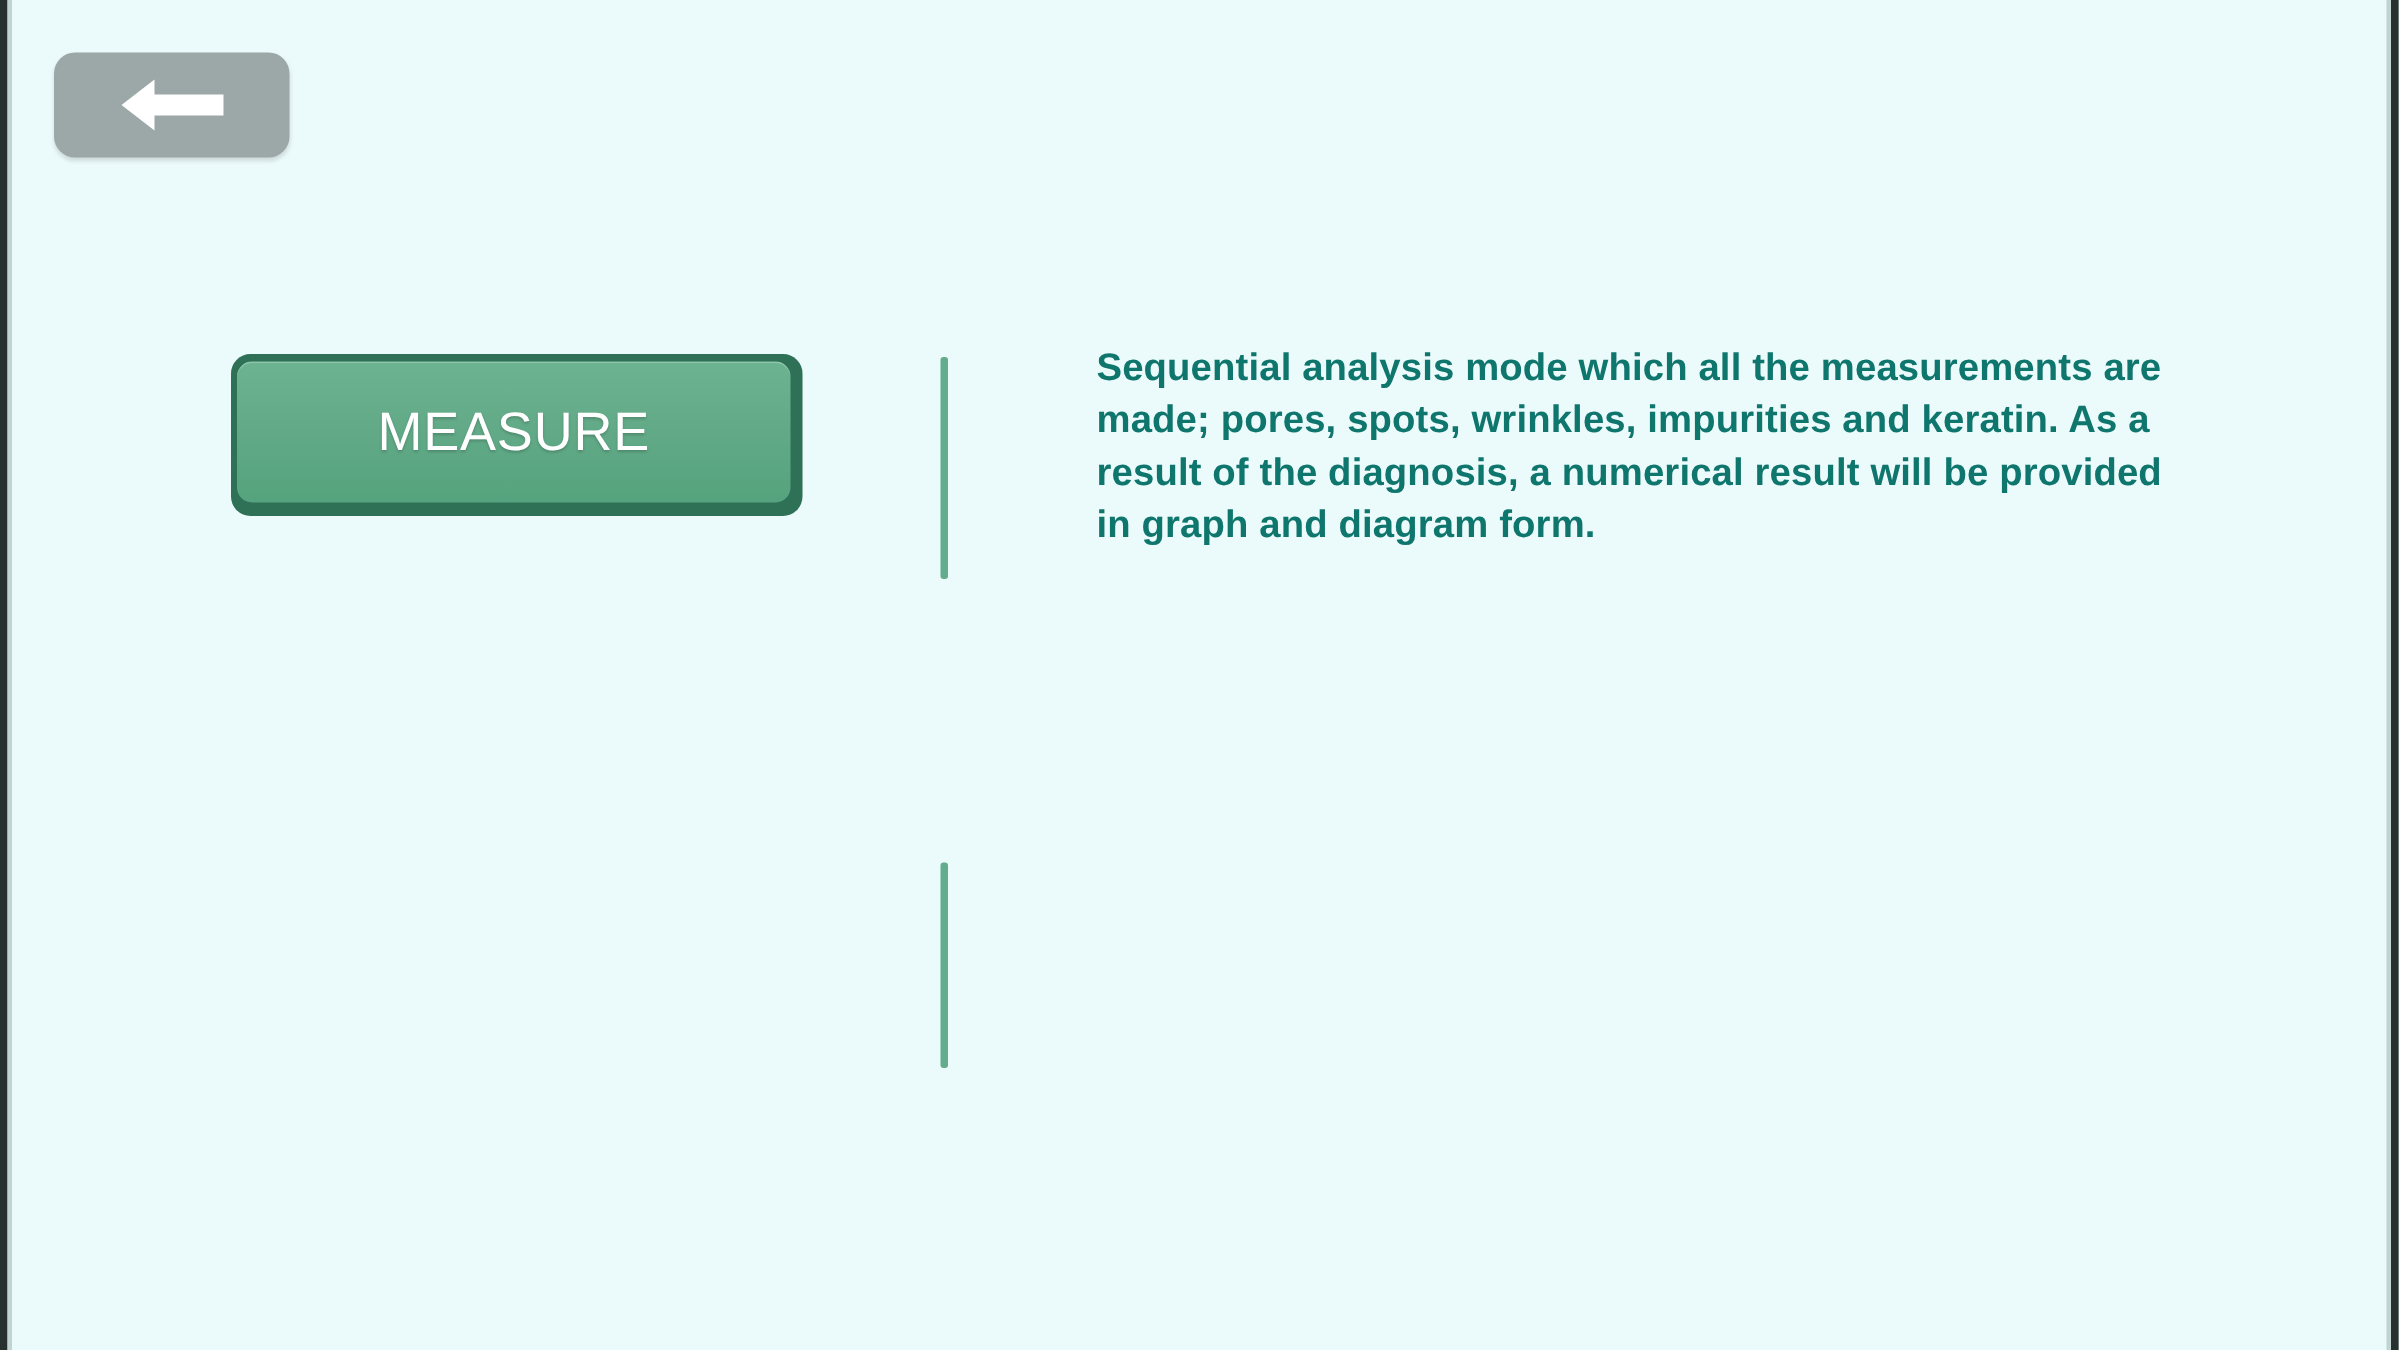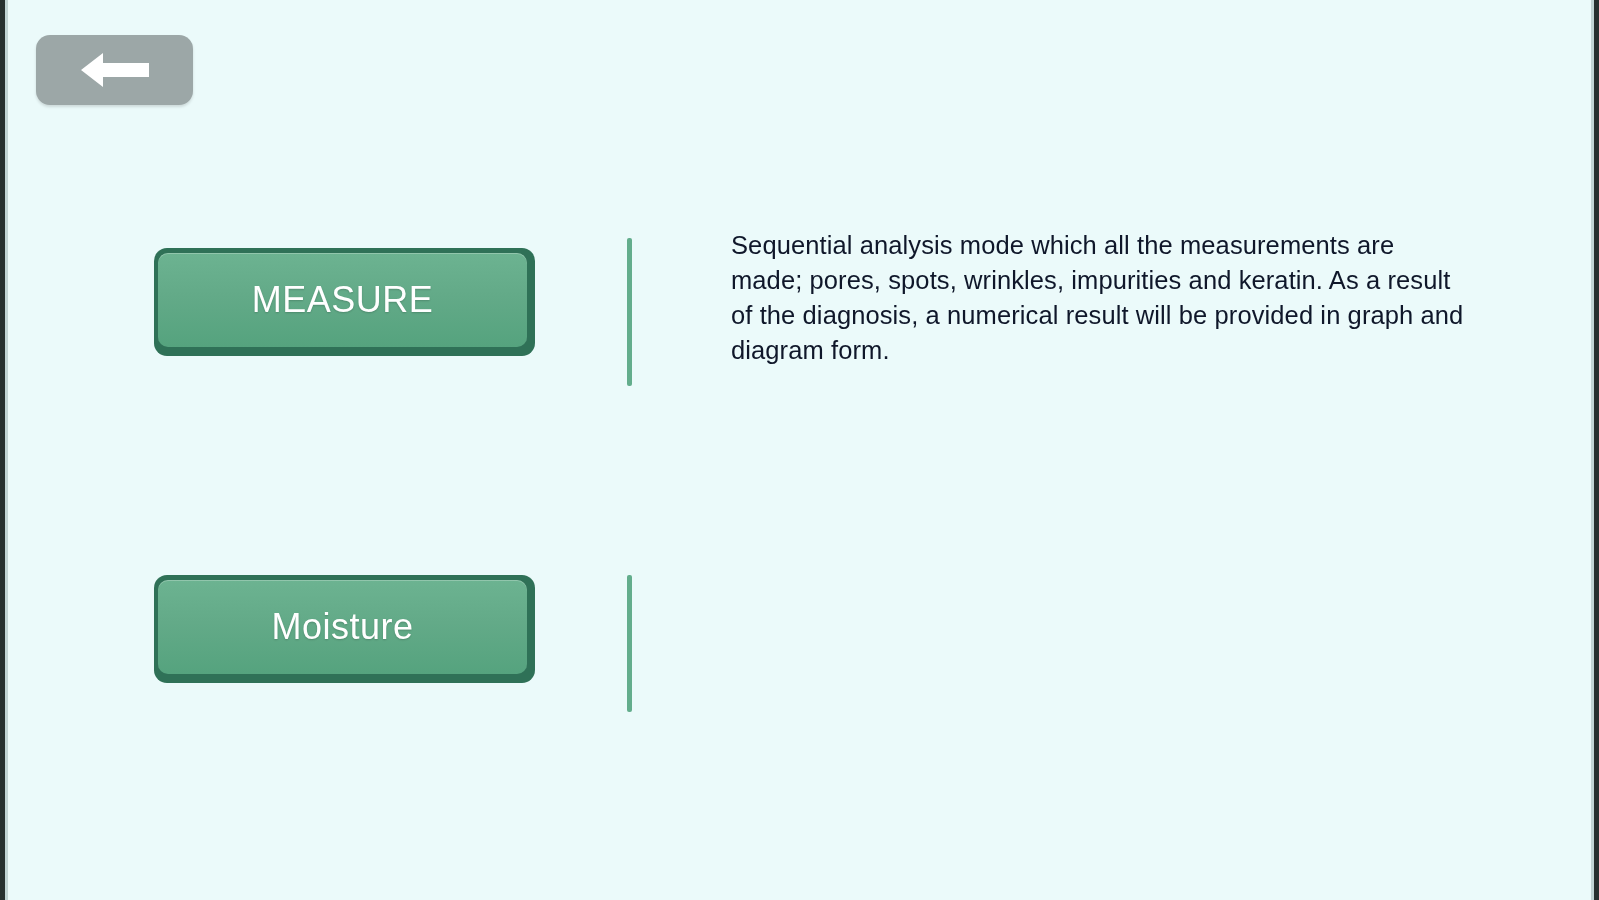--- a/index.html
+++ b/index.html
@@ -73,21 +73,21 @@
     width: 100%;
     height: 150px;
   }
   #row-measure  { top: 230px; }
   #row-moisture { top: 557px; }
 
   
   .mode-button {
     position: absolute;
     left: 145px;
-    top: 14px;
+    top: 2px;
     width: 385px;
     height: 112px;
     border: none;
     padding: 0;
     margin: 0;
     cursor: pointer;
     background: transparent;
     font-family: "Liberation Sans", sans-serif;
   }
   
@@ -132,24 +132,24 @@
     border-radius: 2px;
   }
   #row-measure  .mode-divider { left: 622px; top: 8px;  height: 148px; }
   #row-moisture .mode-divider { left: 622px; top: 18px; height: 137px; }
 
   
   .mode-desc {
     position: absolute;
     left: 726px;
     width: 740px;
-    color: #0f172a;
+    color: #0f766e;
     font-size: 25.5px;
     line-height: 35px;
-    font-weight: 400;
+    font-weight: 700;
     letter-spacing: .1px;
   }
   #row-measure  .mode-desc { top: -2px; }
   #row-moisture .mode-desc { top: 10px; }
 </style>
 </head>
 <body>
 
 <div id="screen">
 
@@ -169,22 +169,16 @@
       <span class="btn-plate"></span>
       <span class="btn-face">
         <span class="btn-label">MEASURE</span>
       </span>
     </button>
     <div class="mode-divider"></div>
     <div class="mode-desc">Sequential analysis mode which all the measurements are made; pores, spots, wrinkles, impurities and keratin. As a result of the diagnosis, a numerical result will be provided in graph and diagram form.</div>
   </div>
 
   <div id="row-moisture" class="mode-row">
-    <button class="mode-button">
-      <span class="btn-plate"></span>
-      <span class="btn-face">
-        <span class="btn-label">Moisture</span>
-      </span>
-    </button>
     <div class="mode-divider"></div>
   </div>
 
 </div>
 
 </body></html>

